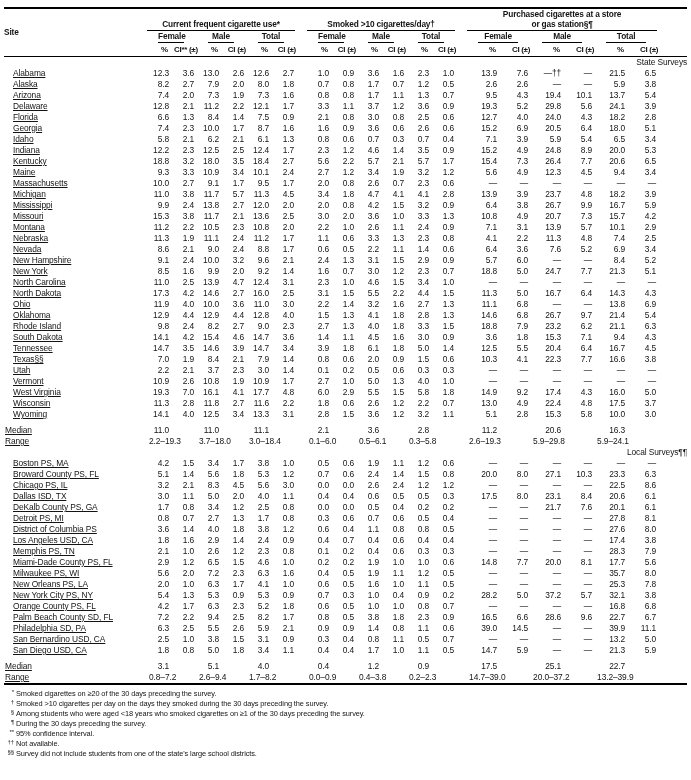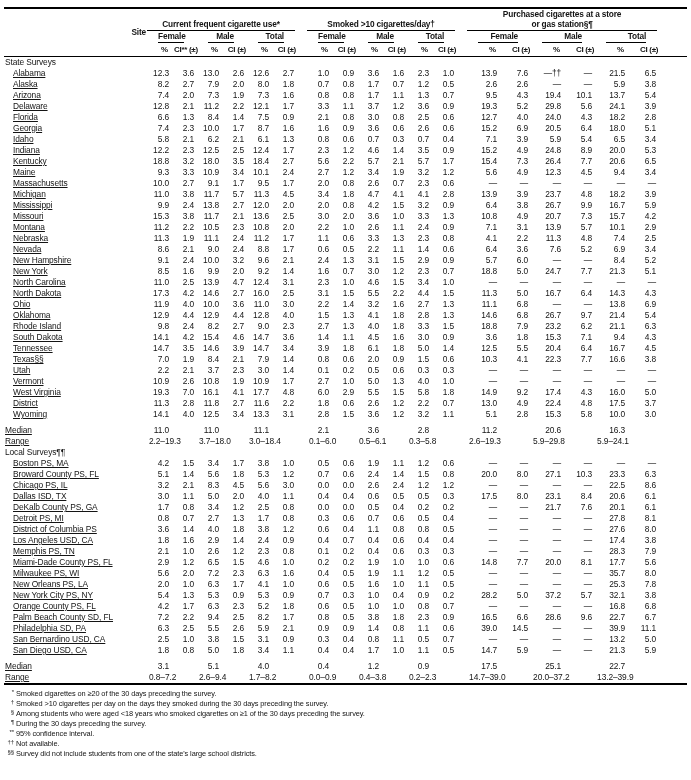--- a/index.html
+++ b/index.html
@@ -12,33 +12,33 @@
   .title {
     font-weight:bold; font-size:10px; line-height:13.5px; letter-spacing:-0.1px;
   }
   .title-rule { border-top:2.5px solid #000; margin-top:4px; }
 
   table.yrbs {
     table-layout:fixed; border-collapse:collapse; width:683px;
     border-bottom:2px solid #000; margin-top:1px;
   }
   thead th { font-weight:bold; font-size:8.3px; padding:0; vertical-align:bottom; letter-spacing:-0.15px; }
-  th.site-h { text-align:right; vertical-align:bottom; padding-bottom:19px; border-bottom:1.4px solid #000; }
+  th.site-h { text-align:left; vertical-align:bottom; padding-bottom:19px; border-bottom:1.4px solid #000; }
   th.gapc, th.sp-h { border-bottom:1.4px solid #000; }
   .grp .u { border-bottom:1px solid #000; padding-bottom:1px; margin:0 1px; text-align:center; line-height:9.5px; }
   .grp .u .wrapspan { display:inline-block; max-width:126px; white-space:normal; }
-  .sex .u2 { display:block; border-bottom:1px solid #000; margin:0 12px; padding:1px 0 1px; text-align:right; line-height:9px; }
+  .sex .u2 { display:block; border-bottom:1px solid #000; margin:0 12px; padding:1px 0 1px; text-align:center; line-height:9px; }
   tr.measure-row th { border-bottom:1.4px solid #000; padding:2px 0 2px; font-size:8px; white-space:nowrap; }
   tr.measure-row th.pct { text-align:right; padding-right:6px; }
   tr.measure-row th.ci  { text-align:right; padding-right:0; letter-spacing:-0.3px; }
 
   tbody td { font-size:8.4px; line-height:11px; padding:0; white-space:nowrap; letter-spacing:-0.1px; }
   td.site { text-align:left; padding-left:9px; overflow:hidden;text-decoration:underline; }
   td.flush { padding-left:1px; }
-  td.section-label { padding-left:1px; }
+  td.section-label { padding-left:1px;text-align:right; }
   td.pct { text-align:right; padding-right:5px; }
   td.ci  { text-align:right; padding-right:2px; }
   td.range-cell { text-align:left; padding-left:3px;margin-top:30px; }
   td.rowgap { line-height:5px; height:5px; font-size:1px; }
 
   .footnotes { margin-top:3px; font-size:7.4px; line-height:9px; letter-spacing:-0.1px; }
   .fn { white-space:nowrap; }
   .fn .mark { display:inline-block; width:10px; text-align:right; margin-right:2px;
               font-size:6px; vertical-align:2px; }
 </style>
@@ -858,21 +858,21 @@
           <td class="gap"></td>
           <td class="pct">14.9</td>
           <td class="ci">9.2</td>
           <td class="pct">17.4</td>
           <td class="ci">4.3</td>
           <td class="pct">16.0</td>
           <td class="ci">5.0</td>
           <td class="sp"></td>
         </tr>
         <tr>
-          <td class="site">District</td>
+          <td class="site">Wisconsin</td>
           <td class="pct">11.3</td>
           <td class="ci">2.8</td>
           <td class="pct">11.8</td>
           <td class="ci">2.7</td>
           <td class="pct">11.6</td>
           <td class="ci">2.2</td>
           <td class="gap"></td>
           <td class="pct">1.8</td>
           <td class="ci">0.6</td>
           <td class="pct">2.6</td>

